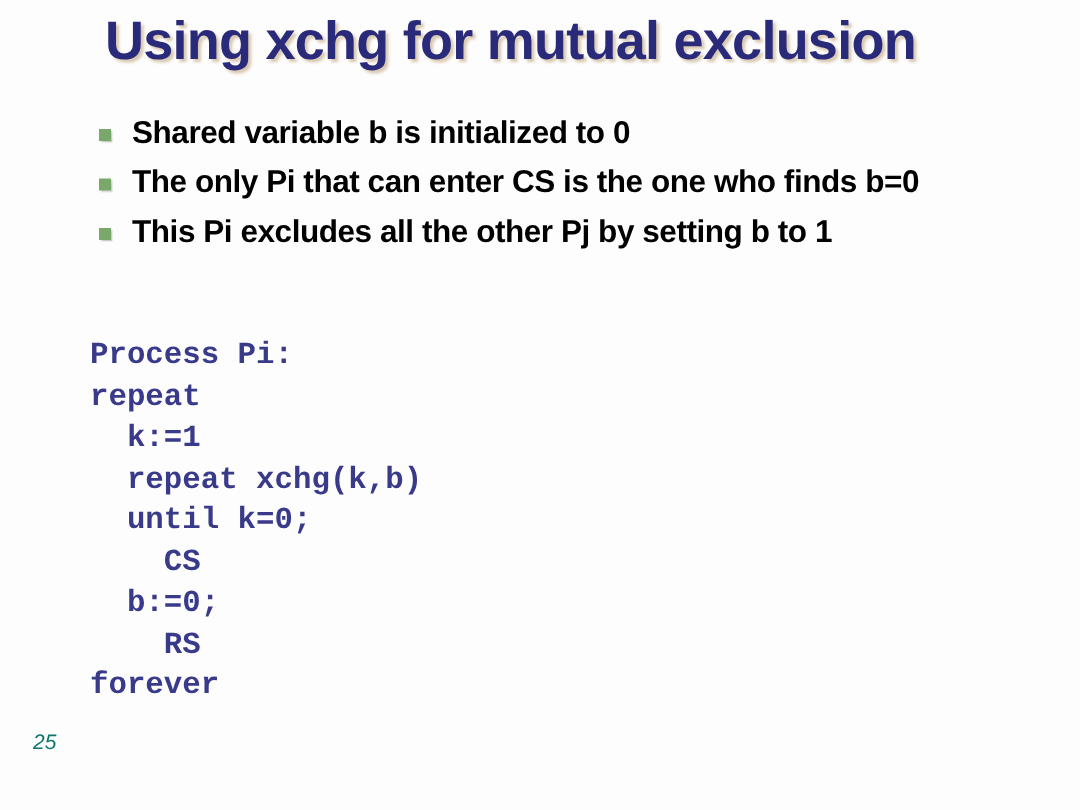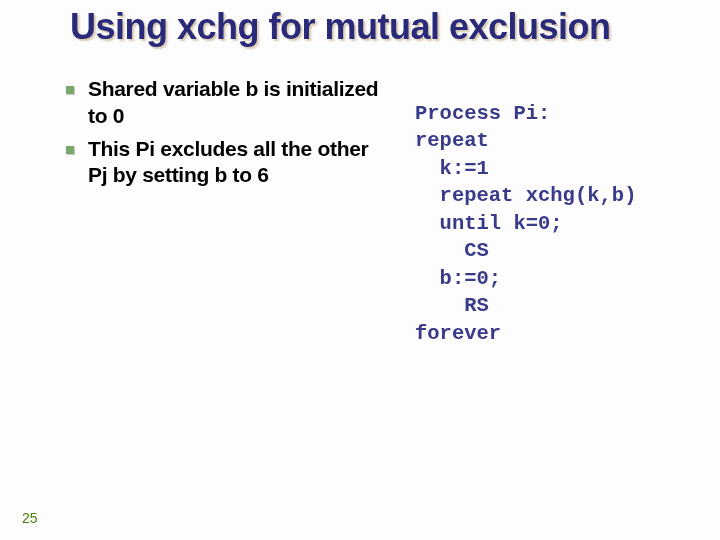--- a/index.html
+++ b/index.html
@@ -24,20 +24,21 @@
     font-weight: bold;
     color: #2a2a7a;
     text-shadow: 2px 2px 2px #d8c8b0;
     line-height: 1.05;
     margin: 0 0 30px 10px;
     letter-spacing: -0.5px;
   }
   .columns {
     display: flex;
     gap: 26px;
+    flex-direction: column;
   }
   .left {
     flex: 1;
   }
   .right {
     width: 265px;
   }
   ul.bullets {
     list-style: none;
     margin: 0;
@@ -67,36 +68,38 @@
     font-size: 20.5px;
     font-weight: bold;
     color: #3a3a8a;
     white-space: pre;
     line-height: 1.34;
     margin-top: 24px;
   }
   .page-num {
     position: absolute;
     left: 22px;
-    bottom: 14px;
+    bottom: 38px;
     font-size: 14px;
-    color: #4d7c0f;
+    color: #0f766e;
+    font-style: italic;
   }
 </style>
 </head>
 <body>
 
 <div class="slide">
   <h1 class="title">Using xchg for mutual exclusion</h1>
 
   <div class="columns">
     <div class="left">
       <ul class="bullets">
         <li>Shared variable b is initialized to 0</li>
-        <li>This Pi excludes all the other Pj by setting b to 6</li>
+        <li>The only Pi that can enter CS is the one who finds b=0</li>
+        <li>This Pi excludes all the other Pj by setting b to 1</li>
       </ul>
     </div>
     <div class="right">
       <div class="code">Process Pi:
 repeat
   k:=1
   repeat xchg(k,b)
   until k=0;
     CS
   b:=0;

